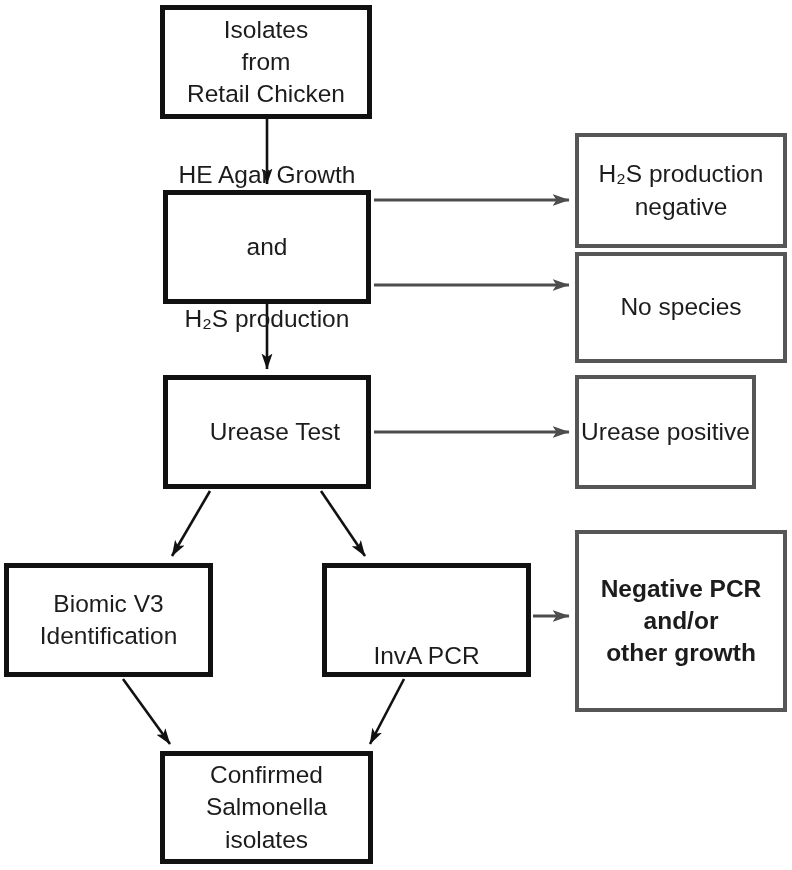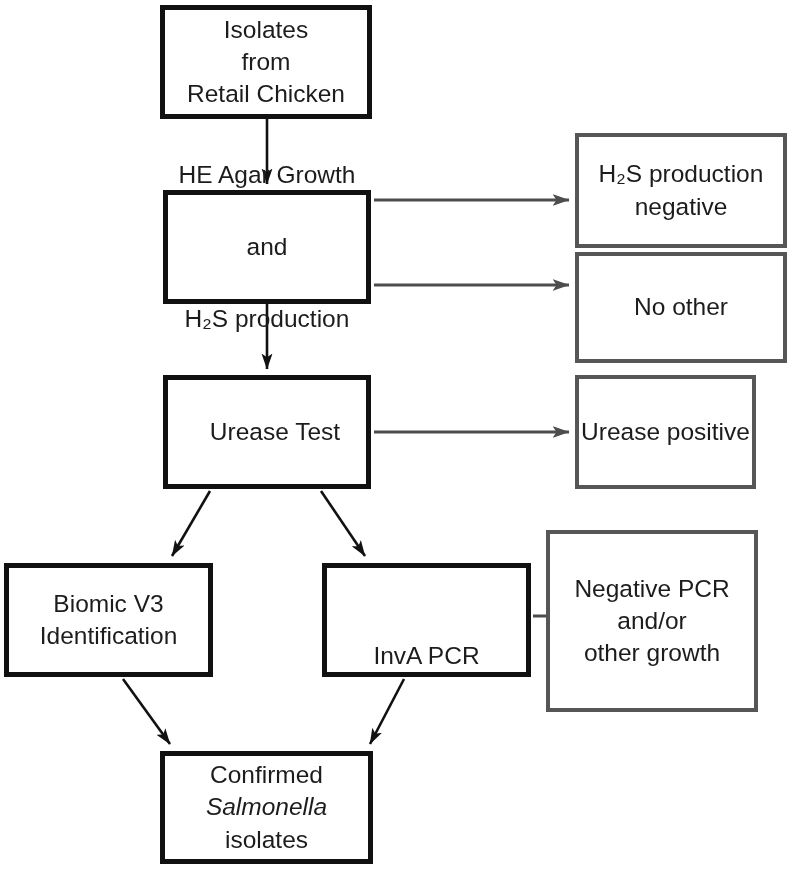--- a/index.html
+++ b/index.html
@@ -26,35 +26,35 @@
     align-items:center;justify-content:center;
     text-align:center;
     background:var(--background);
     color:var(--text-color);
     font-size:24.5px;
     line-height:1.32;
   }
   .box.primary{border:5px solid var(--box-border-primary);}
   .box.secondary{border:4px solid var(--box-border-secondary);}
   .box .line{display:block;white-space:nowrap;}
-  .box .line.italic{font-style:italic;}
+  .box .line.italic{}
 
   
   .b-isolates {left:160px;top:5px;  width:212px;height:114px;}
   .b-heagar   {left:163px;top:190px;width:208px;height:114px;gap:40px;}
   .b-urease   {left:163px;top:375px;width:208px;height:114px;padding-left:16px;}
   .b-biomic   {left:4px;  top:563px;width:209px;height:114px;align-items:center;}
   .b-inva     {left:322px;top:563px;width:209px;height:114px;justify-content:flex-end;}
   .b-confirmed{left:160px;top:751px;width:213px;height:113px;text-align:center;}
 
   
   .b-h2sneg   {left:575px;top:133px;width:212px;height:115px;}
   .b-nogrowth {left:575px;top:252px;width:212px;height:111px;}
   .b-ureasepos{left:575px;top:375px;width:181px;height:114px;}
-  .b-negpcr   {left:546px;top:530px;width:212px;height:182px;}
+  .b-negpcr   {left:575px;top:530px;width:212px;height:182px;font-weight:bold;}
 
   .arrow-black{stroke:var(--arrow-primary);stroke-width:2.6;}
   .arrow-gray{stroke:var(--arrow-secondary);stroke-width:2.8;}
   .head-black{fill:var(--arrow-primary);}
   .head-gray{fill:var(--arrow-secondary);}
 </style>
 </head>
 <body>
 
 <div class="canvas">
@@ -112,21 +112,21 @@
     <span class="line italic">Salmonella</span>
     <span class="line">isolates</span>
   </div>
 
   <div class="box secondary b-h2sneg">
     <span class="line">H₂S production</span>
     <span class="line">negative</span>
   </div>
 
   <div class="box secondary b-nogrowth">
-    <span class="line">No other</span>
+    <span class="line">No species</span>
   </div>
 
   <div class="box secondary b-ureasepos">
     <span class="line">Urease positive</span>
   </div>
 
   <div class="box secondary b-negpcr">
     <span class="line">Negative PCR</span>
     <span class="line">and/or</span>
     <span class="line">other growth</span>

